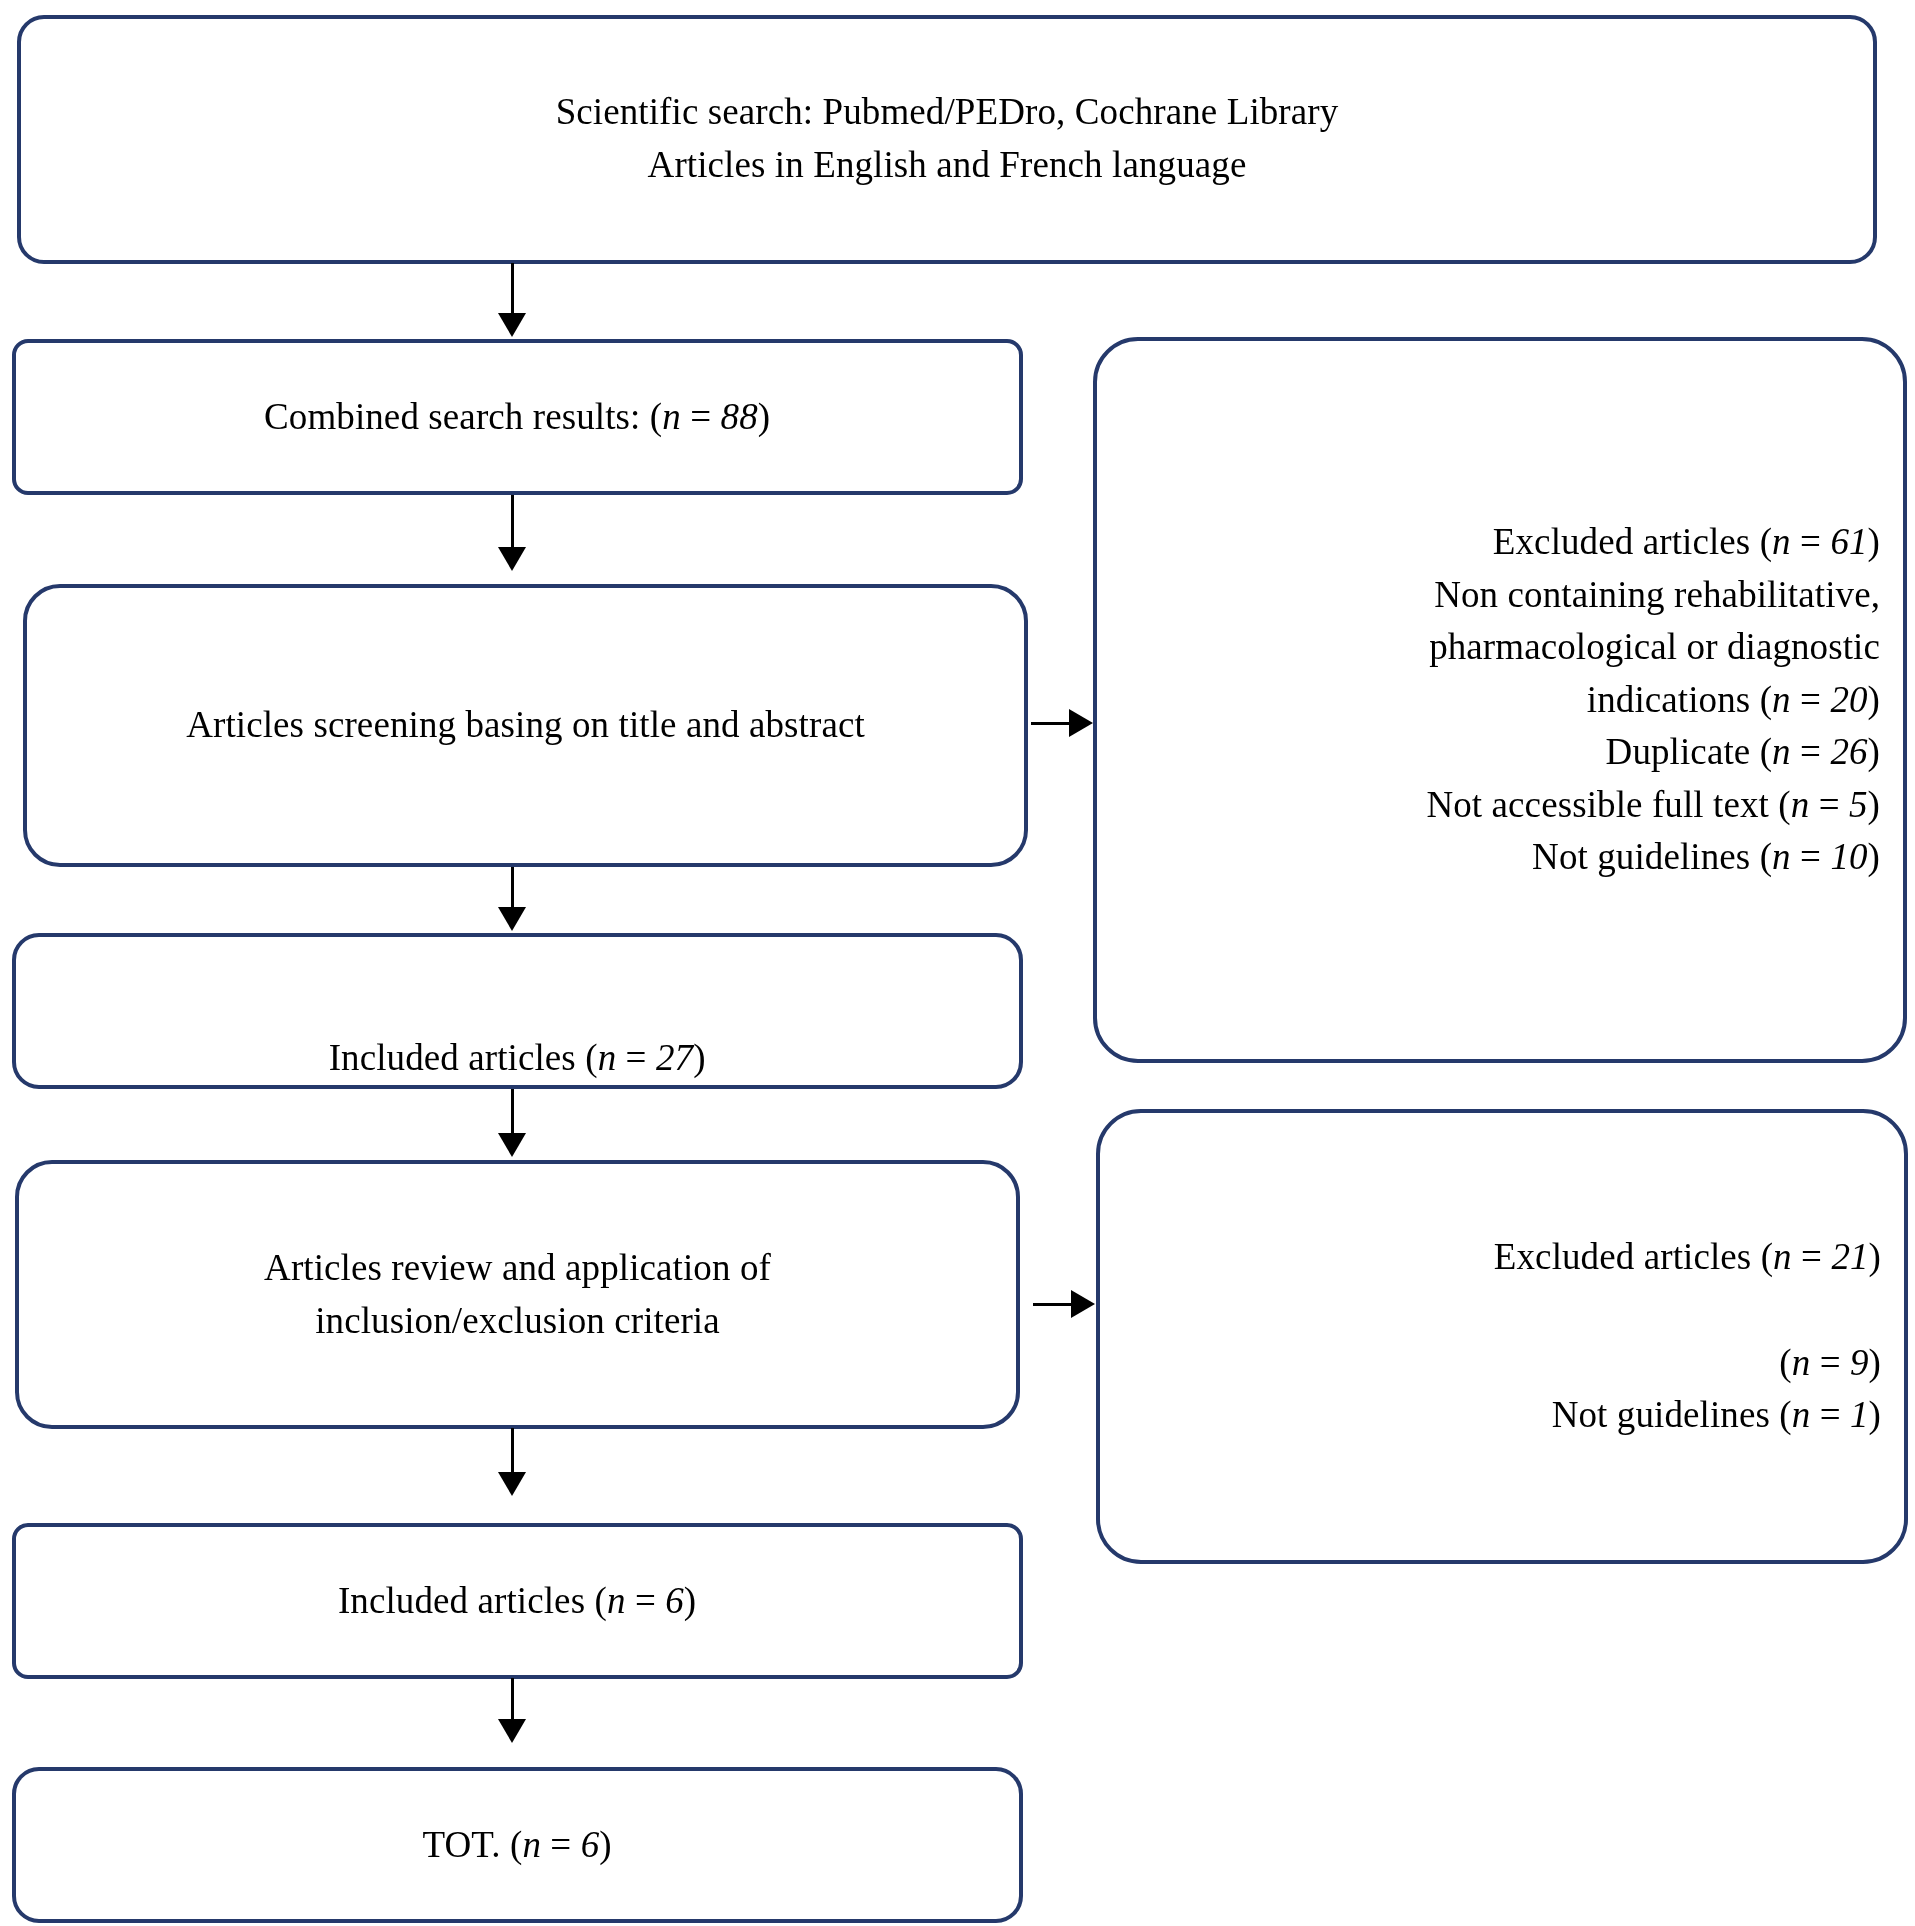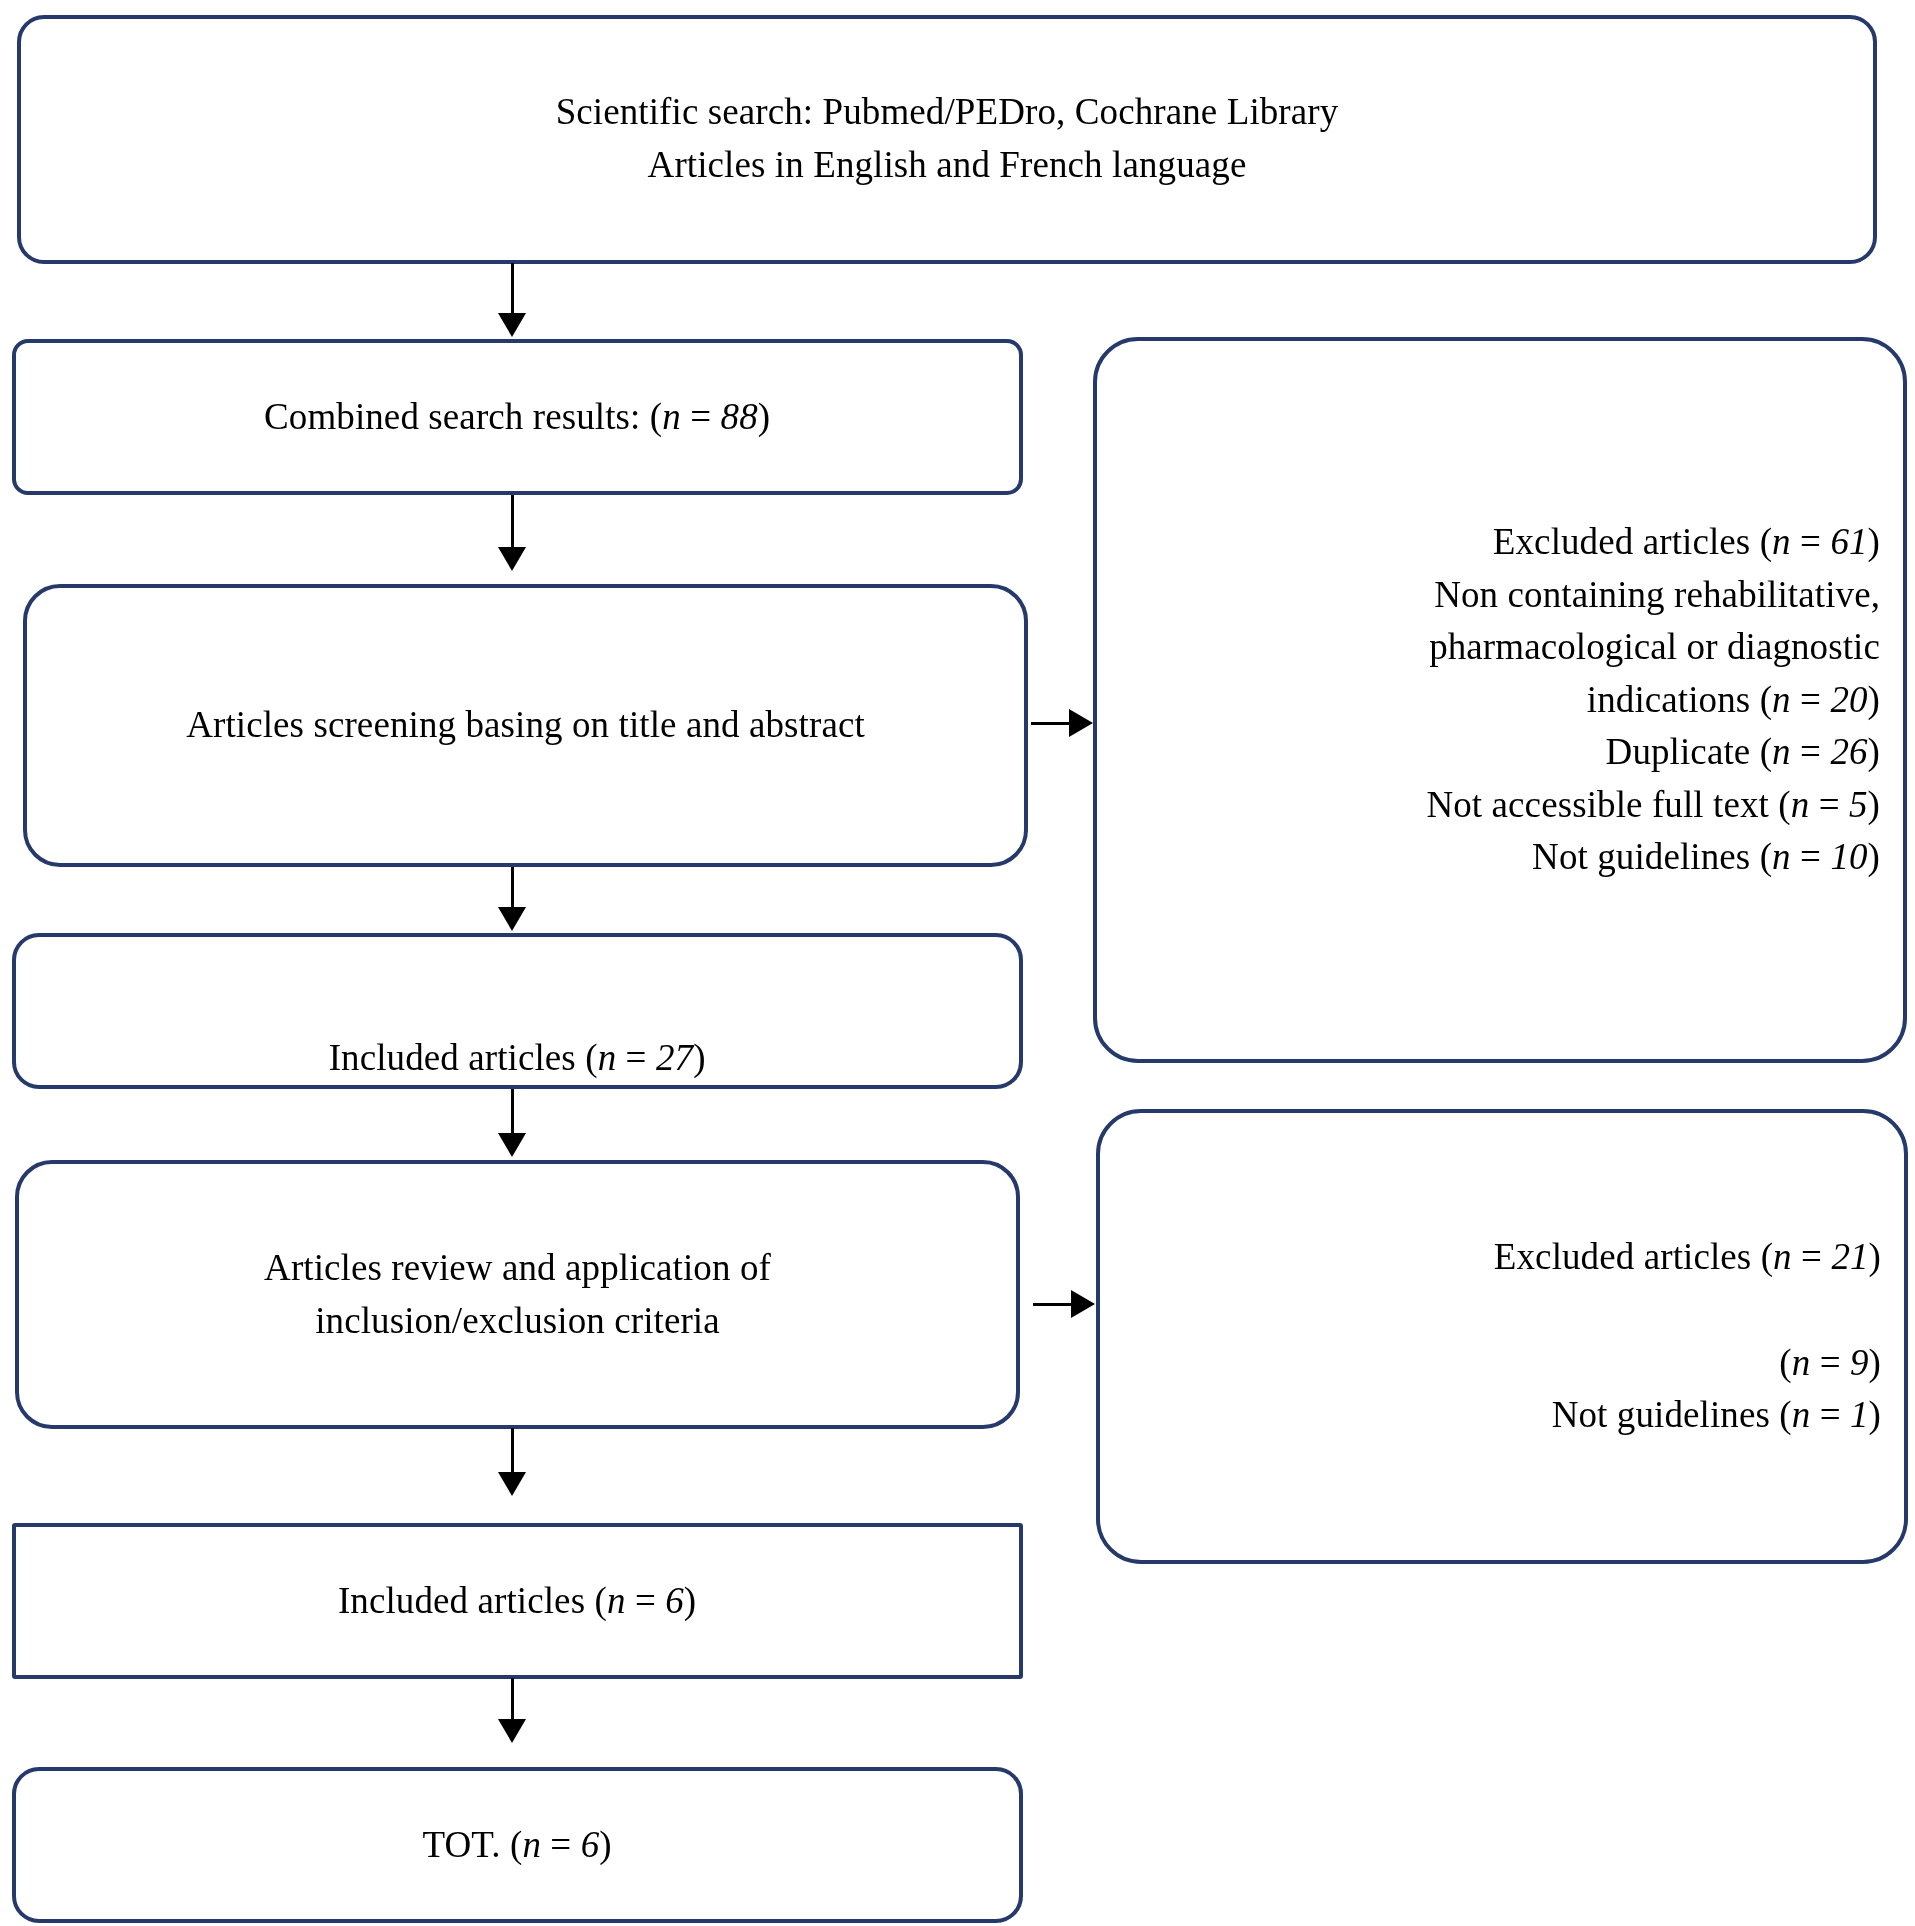--- a/index.html
+++ b/index.html
@@ -38,21 +38,21 @@
   .node.left-align .txt {
     text-align: right;
     padding: 0 23px;
   }
   
   #node-search      { left: 17px;   top: 14.5px;   width: 1860px; height: 249px; border-radius: 27px; }
   #node-combined    { left: 11.6px;   top: 339px;  width: 1011px; height: 156px; border-radius: 16px; }
   #node-screening   { left: 15px;   top: 584px; width: 1005px; height: 283px; border-radius: 37px; margin-left: 8px; }
   #node-included27  { left: 11.6px;   top: 933px; width: 1011px; height: 156px; border-radius: 27px; align-items: flex-end; }
   #node-review      { left: 15px;   top: 1160px; width: 1005px; height: 269px; border-radius: 37px; }
-  #node-included6   { left: 11.6px;   top: 1523px; width: 1011px; height: 156px; border-radius: 3px; }
+  #node-included6   { left: 11.6px;   top: 1523px; width: 1011px; height: 156px; border-radius: 16px; }
   #node-tot         { left: 11.6px;   top: 1767px; width: 1011px; height: 156px; border-radius: 27px; }
   #node-excluded1   { left: 1093px; top: 337px;  width: 814px; height: 726px; border-radius: 45px; }
   #node-excluded2   { left: 1096px; top: 1097px; width: 812px; height: 455px;  border-radius: 45px; margin-top: 12px; }
 
   
   .conn { position: absolute; }
   .v-line {
     position: absolute;
     width: 2.9px;
     background: #000000;

